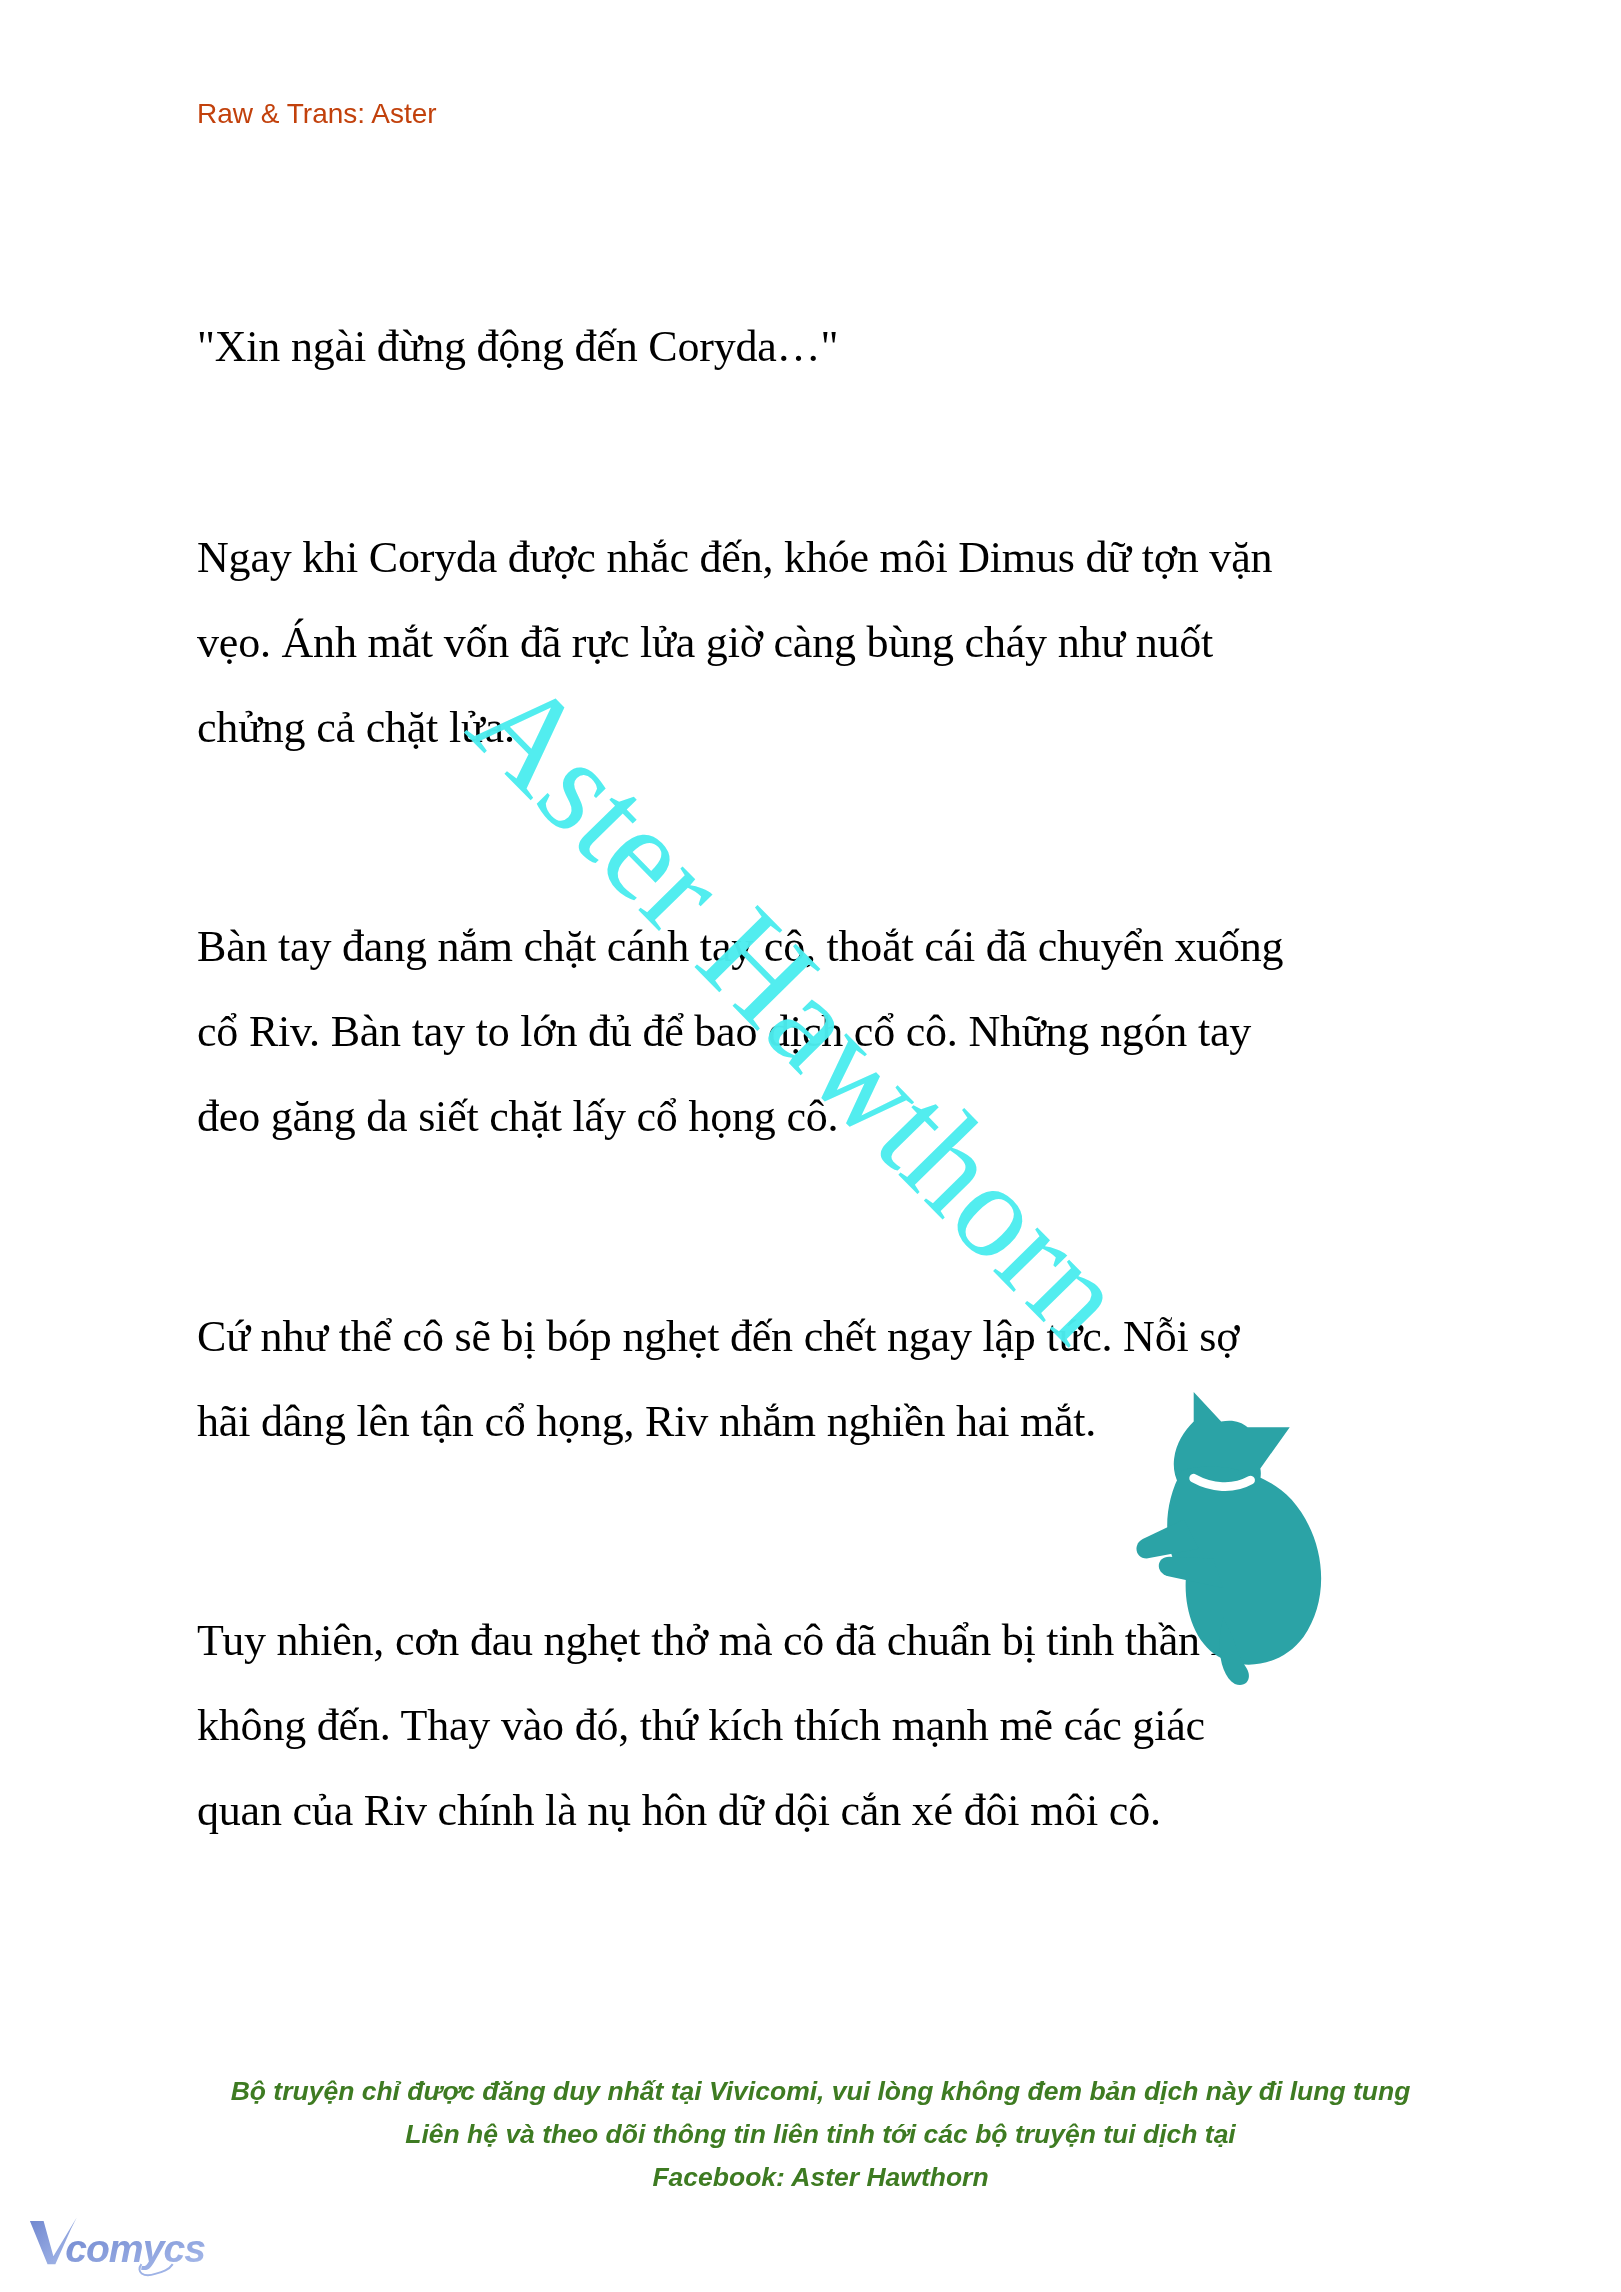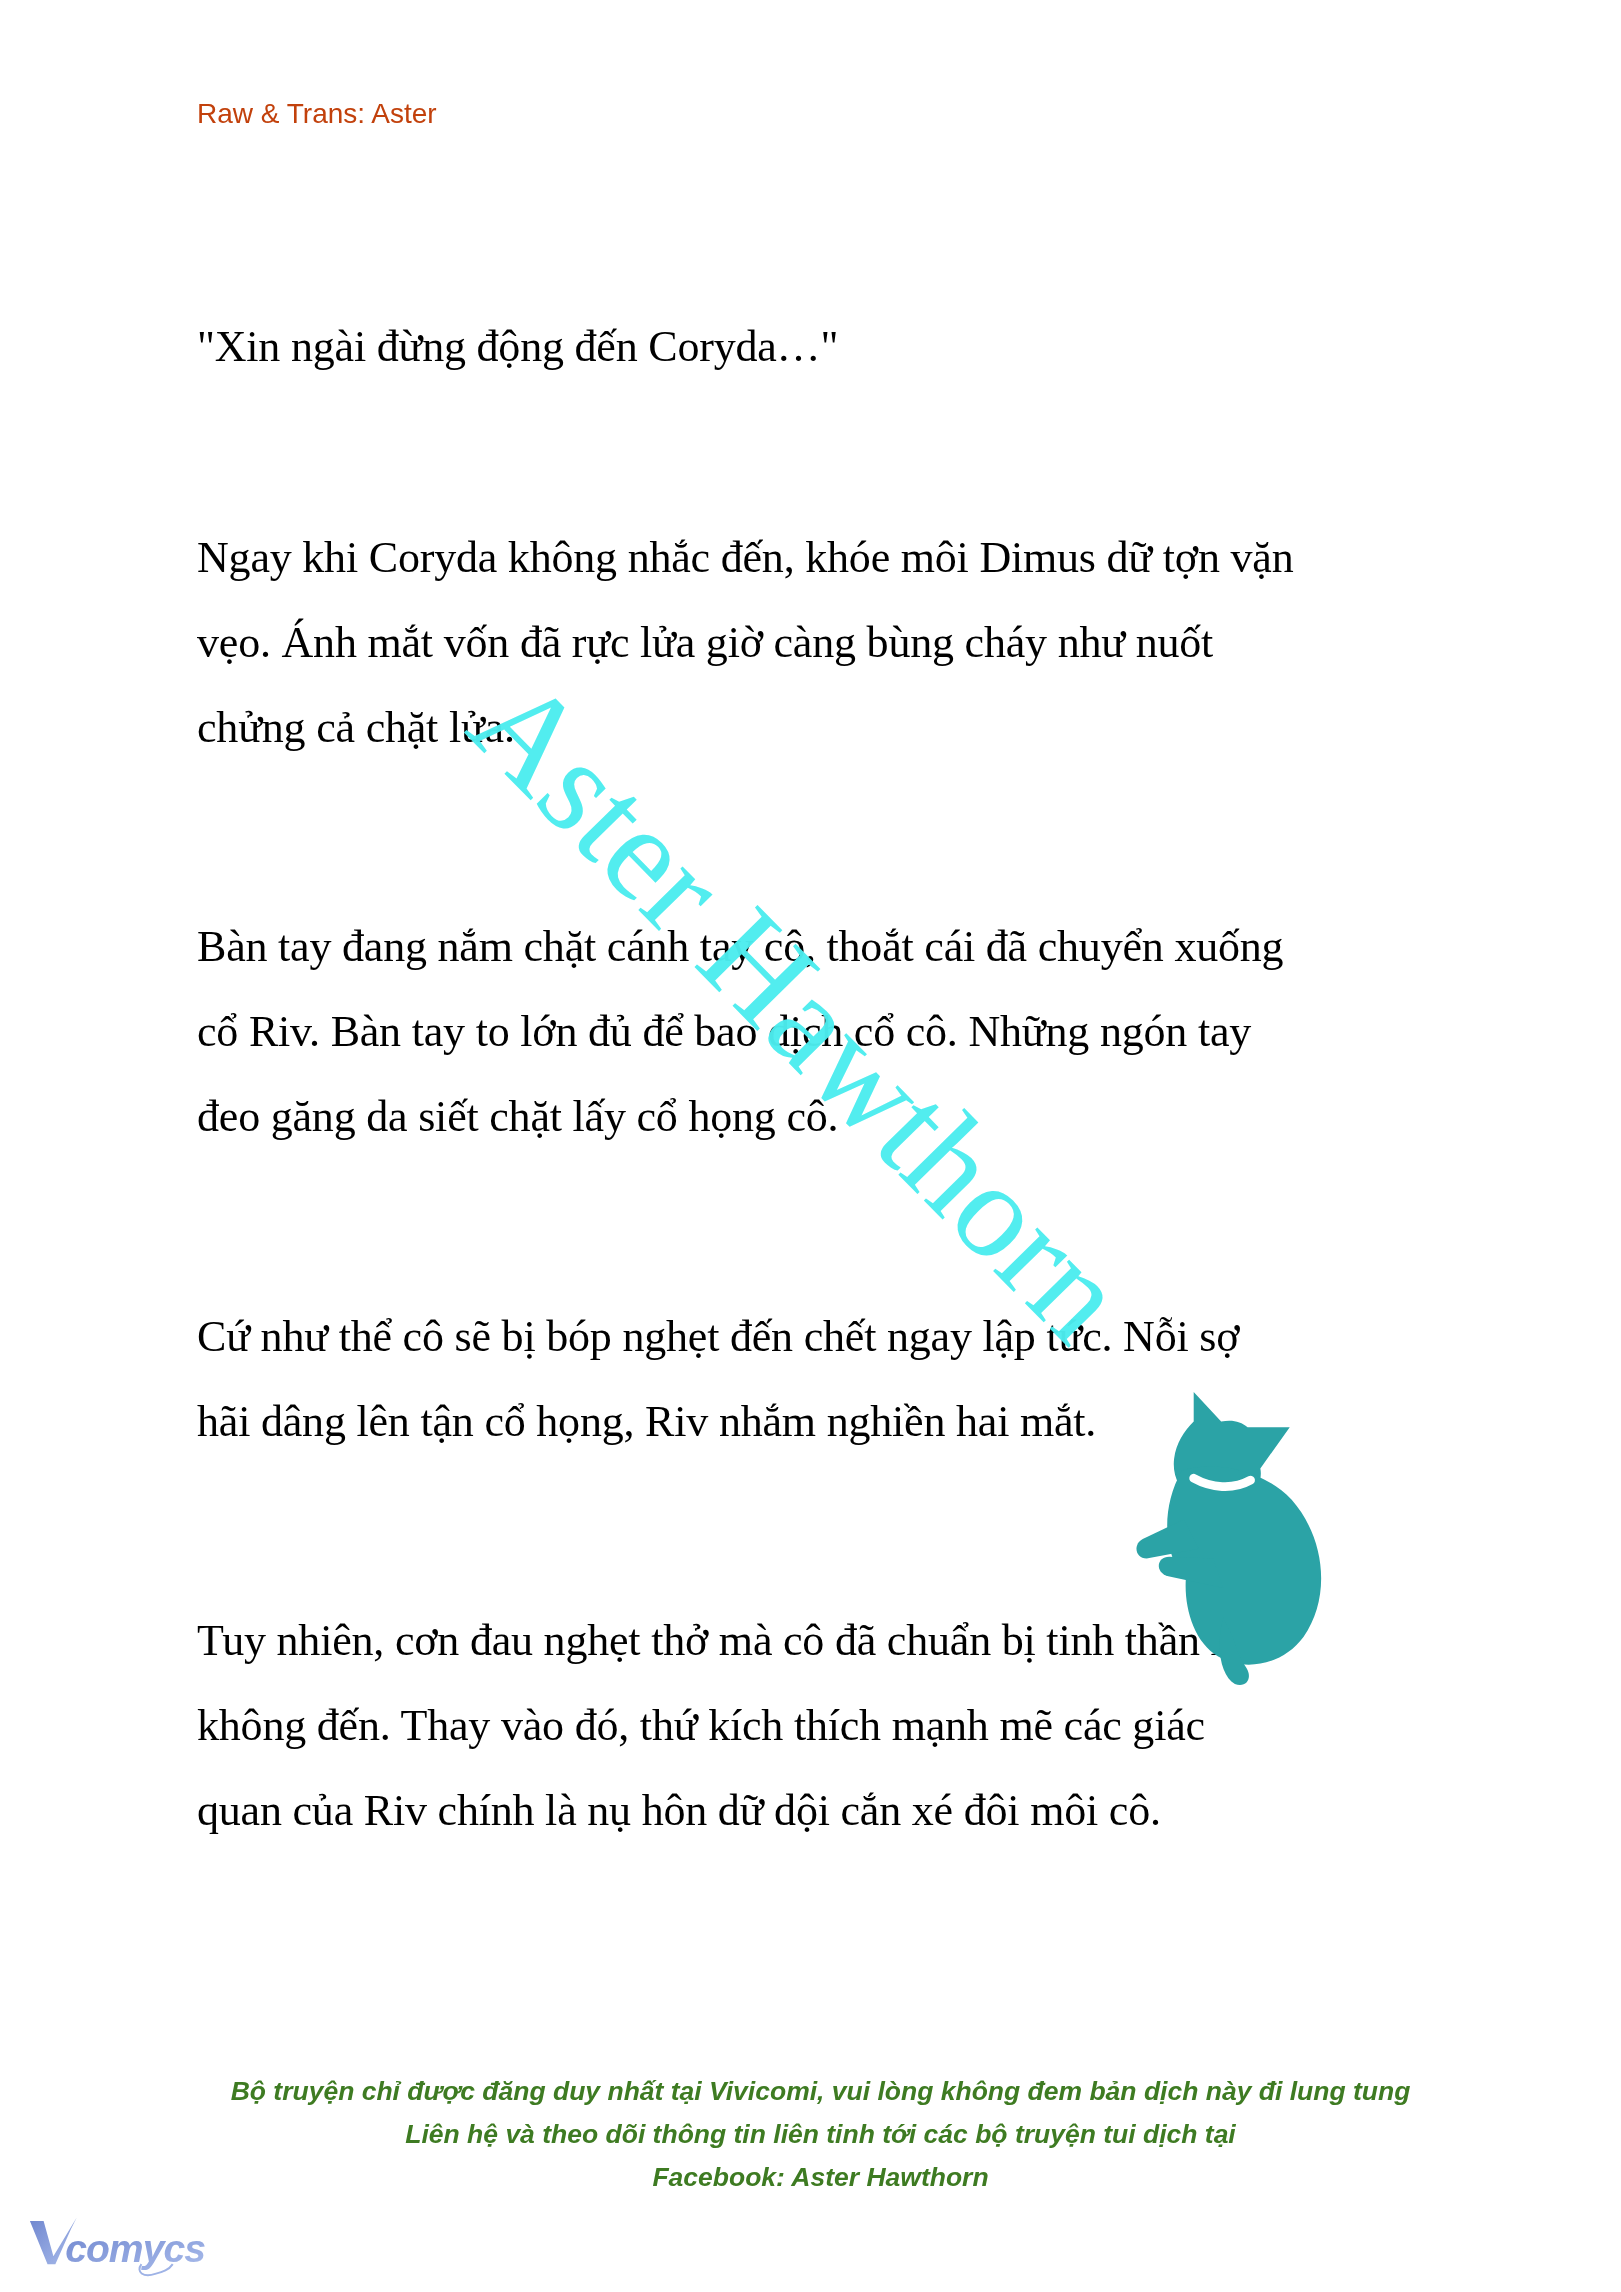--- a/index.html
+++ b/index.html
@@ -37,21 +37,21 @@
 </head>
 <body>
 
 <div class="header-credit">Raw &amp; Trans: Aster</div>
 
 <div class="para" style="top:304px;">
   <span class="line">"Xin ngài đừng động đến Coryda…"</span>
 </div>
 
 <div class="para" style="top:515px;">
-  <span class="line">Ngay khi Coryda không nhắc đến, khóe môi Dimus dữ tợn vặn</span>
+  <span class="line">Ngay khi Coryda được nhắc đến, khóe môi Dimus dữ tợn vặn</span>
   <span class="line">vẹo. Ánh mắt vốn đã rực lửa giờ càng bùng cháy như nuốt</span>
   <span class="line">chửng cả chặt lửa.</span>
 </div>
 
 <div class="para" style="top:904px;">
   <span class="line">Bàn tay đang nắm chặt cánh tay cô, thoắt cái đã chuyển xuống</span>
   <span class="line">cổ Riv. Bàn tay to lớn đủ để bao dịch cổ cô. Những ngón tay</span>
   <span class="line">đeo găng da siết chặt lấy cổ họng cô.</span>
 </div>
 

